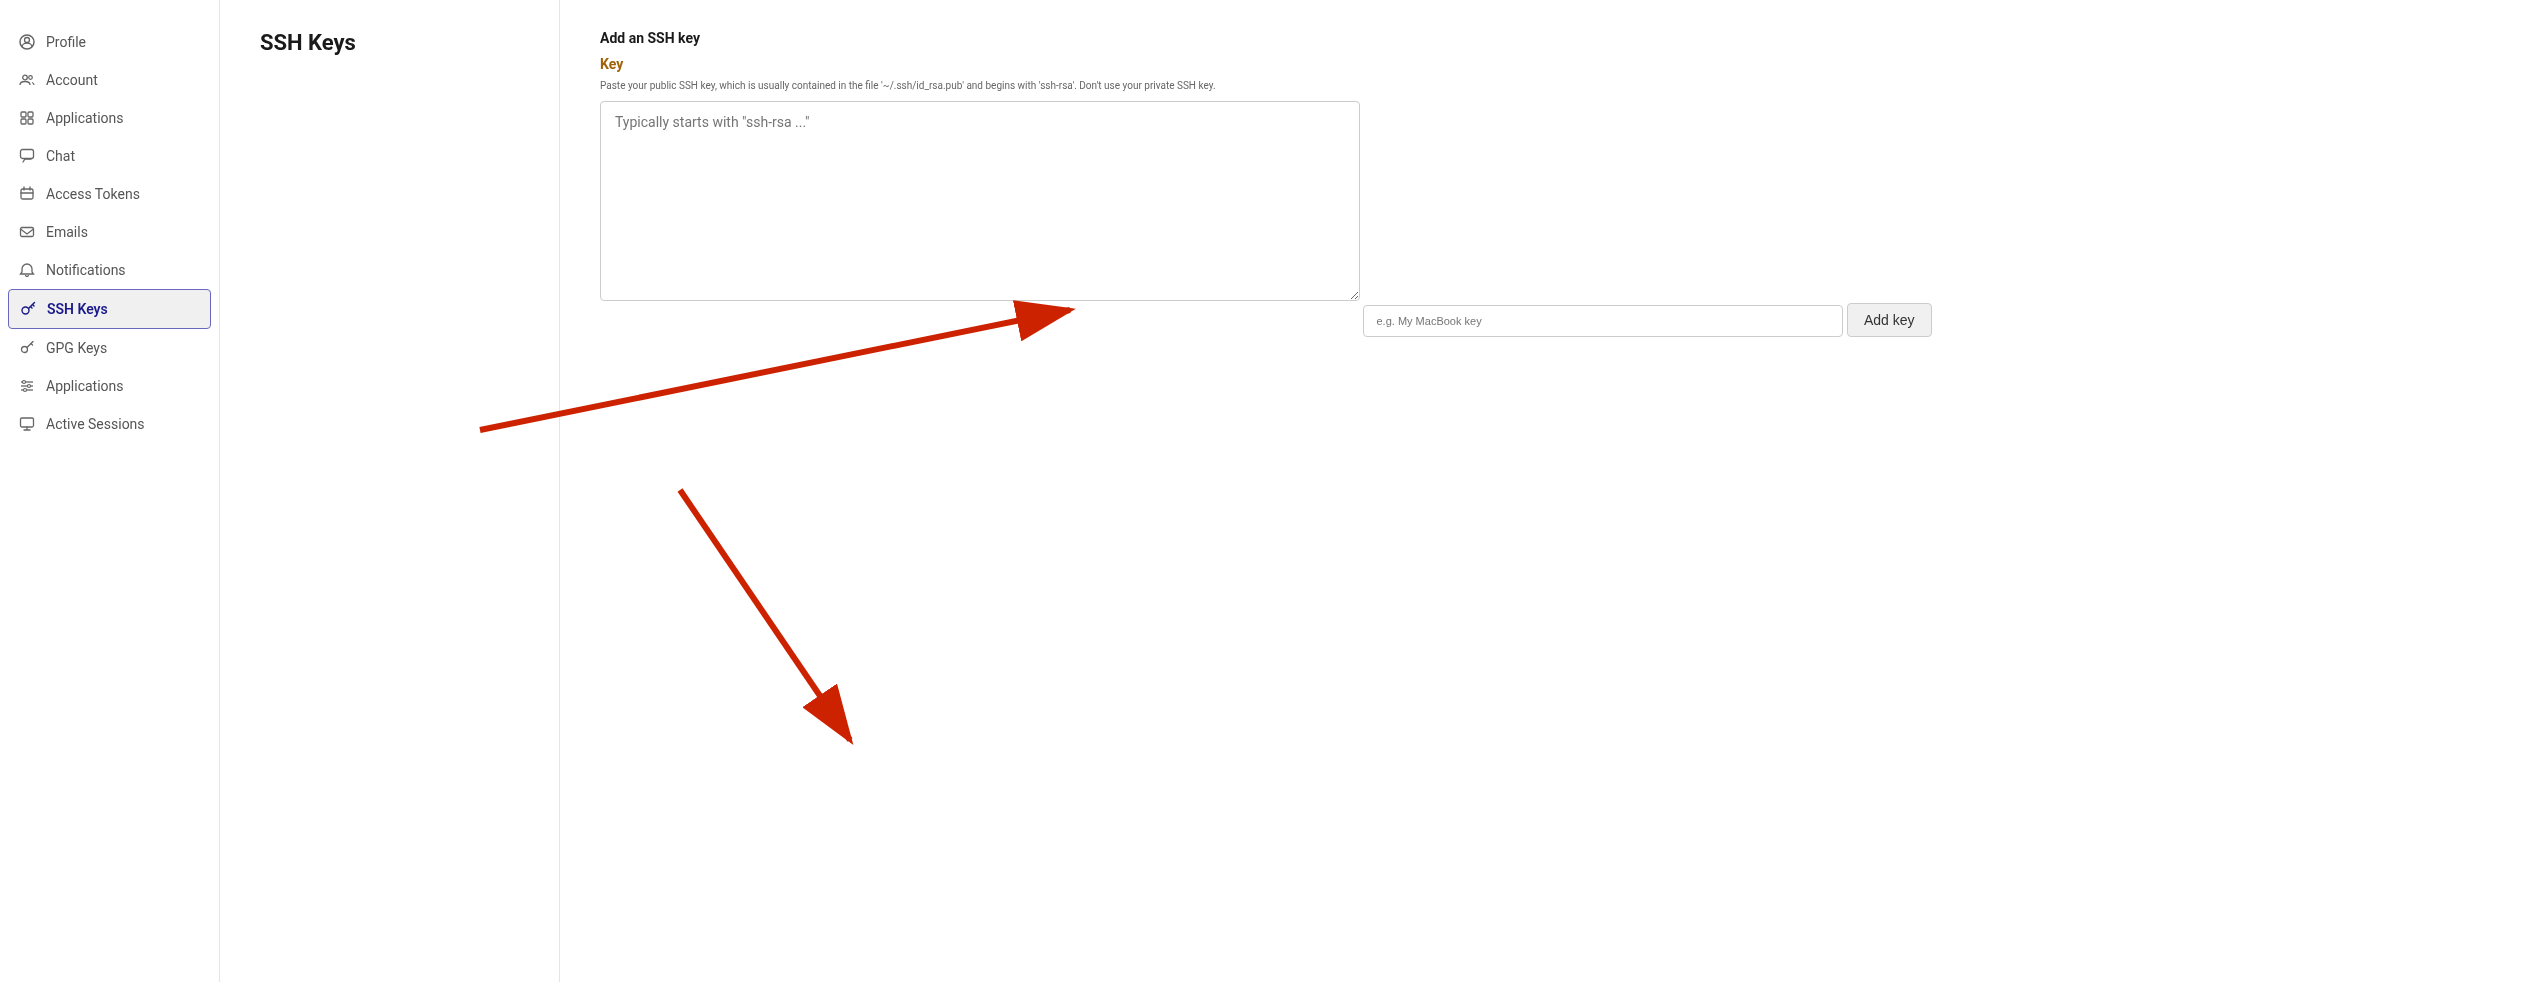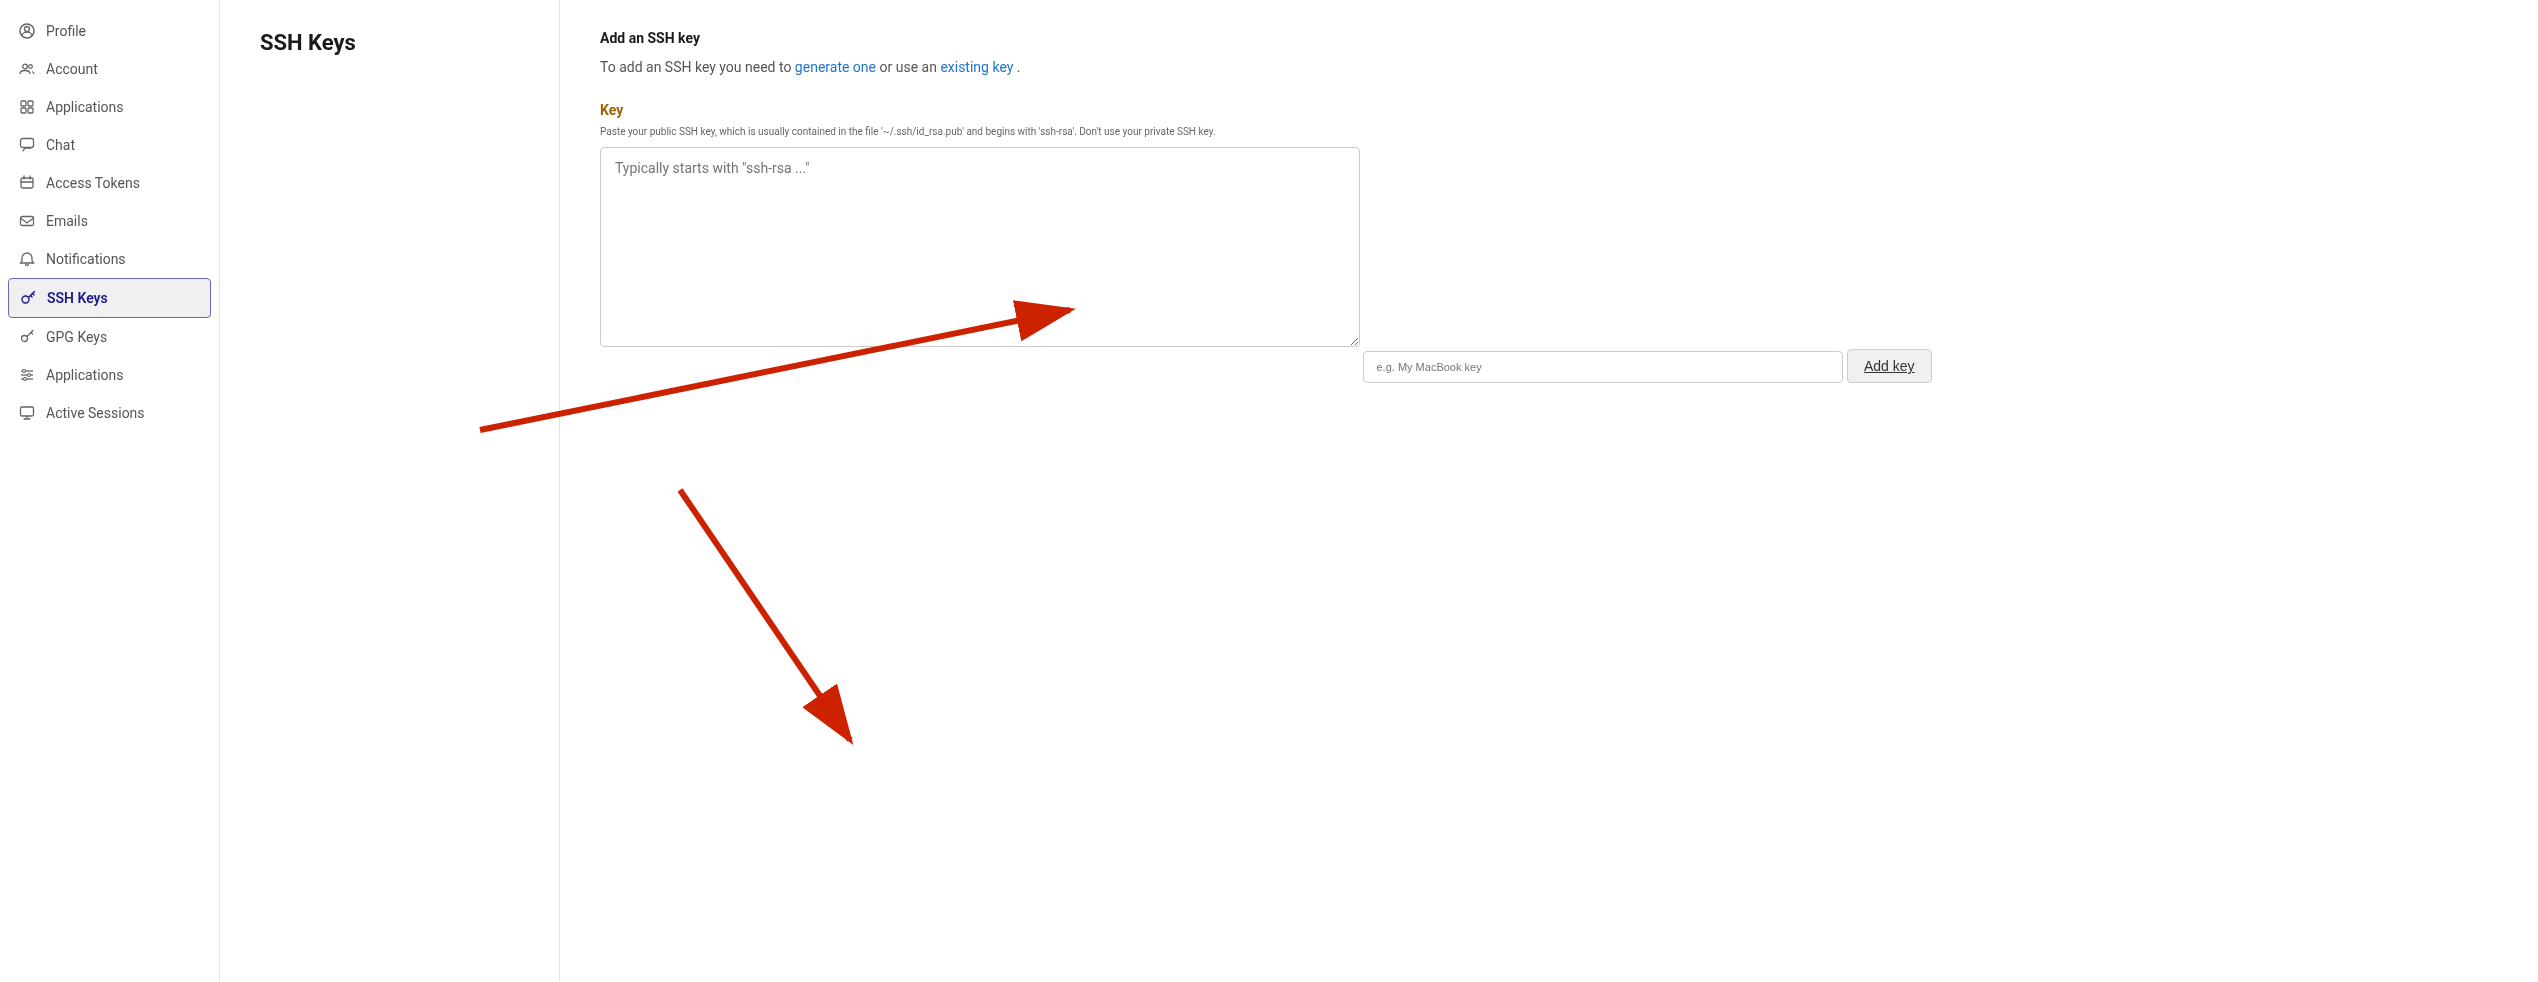--- a/index.html
+++ b/index.html
@@ -11,21 +11,21 @@
       display: flex;
       height: 100vh;
       overflow: hidden;
     }
 
     
     .sidebar {
       width: 220px;
       min-width: 220px;
       border-right: 1px solid #e5e5e5;
-      padding: 12px 0;
+      padding: 23px 0;
       overflow-y: auto;
       background: #fff;
     }
 
     .sidebar-item {
       display: flex;
       align-items: center;
       padding: 10px 18px;
       cursor: pointer;
       color: #555;
@@ -162,21 +162,20 @@
 
     .add-key-btn {
       background: #f0f0f0;
       border: 1px solid #ccc;
       border-radius: 4px;
       padding: 8px 16px;
       font-size: 14px;
       color: #333;
       cursor: pointer;
       margin-top: 12px;
-      text-decoration: underline;
     }
 
     svg.arrows {
       position: fixed;
       top: 0;
       left: 0;
       width: 100%;
       height: 100%;
       pointer-events: none;
       z-index: 999;
@@ -312,27 +311,20 @@
 
 <div class="main-content">
 
   <div class="left-panel">
     <h1 class="page-title">SSH Keys</h1>
   </div>
 
   <div class="right-panel">
     <div class="section-title">Add an SSH key</div>
 
-    <p class="section-description">
-      <span>To add an SSH key you need to </span>
-      <a href="#">generate one</a>
-      <span> or use an </span>
-      <a href="#">existing key</a>
-      <span>.</span>
-    </p>
 
     <div class="field-label">Key</div>
     <p class="field-hint">Paste your public SSH key, which is usually contained in the file '~/.ssh/id_rsa.pub' and begins with 'ssh-rsa'. Don't use your private SSH key.</p>
 
     <textarea class="key-textarea" placeholder="Typically starts with &quot;ssh-rsa ...&quot;" style=""></textarea>
 
     <input type="text" class="title-input" placeholder="e.g. My MacBook key" style="">
 
     <button class="add-key-btn">Add key</button>
   </div>

